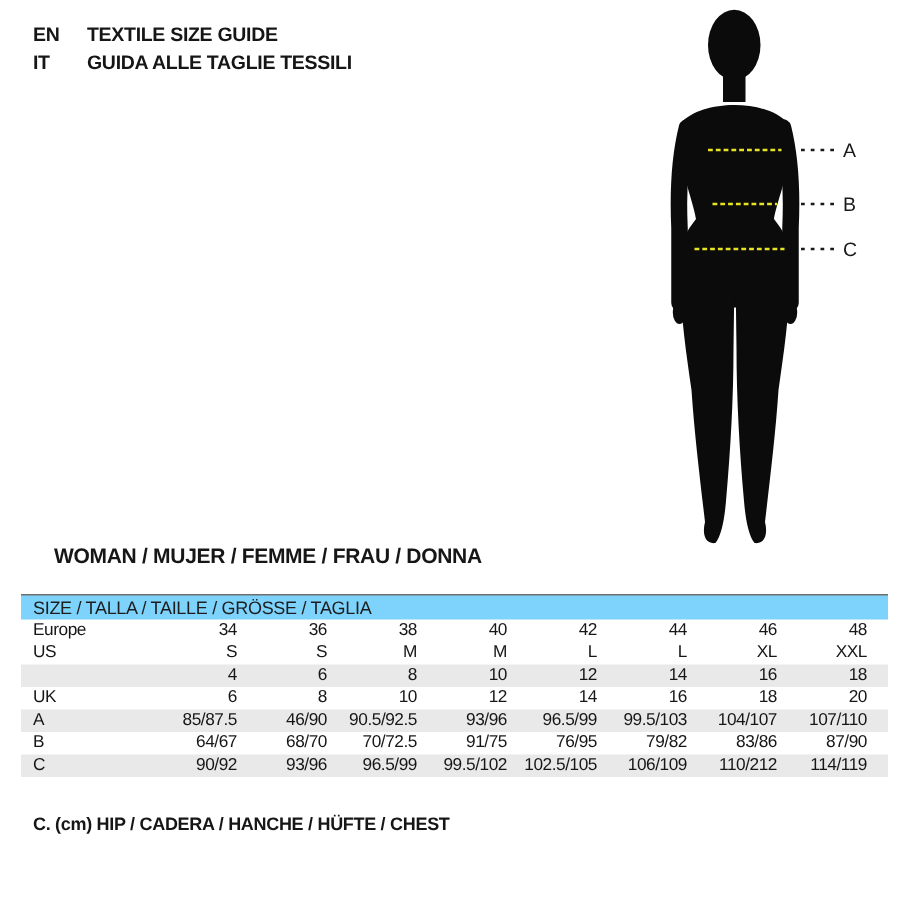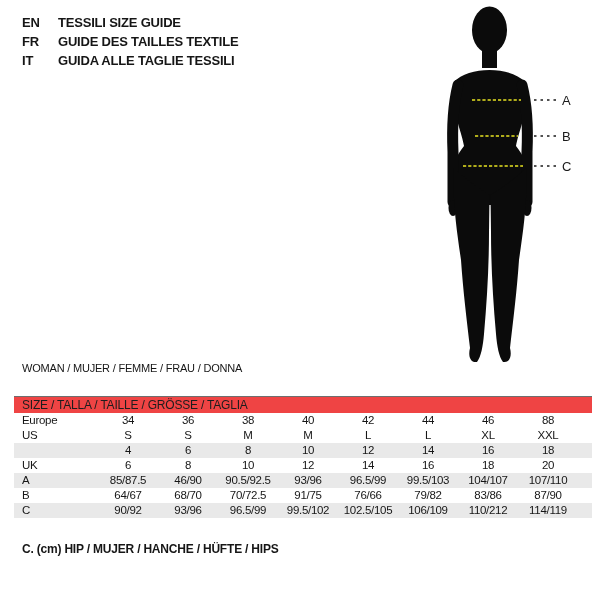--- a/index.html
+++ b/index.html
@@ -7,47 +7,43 @@
     width:600px;height:600px;position:relative;background:#ffffff;
     font-family:"Liberation Sans",sans-serif;color:#161616;overflow:hidden;
   }
   
   .lang{position:absolute;left:22px;top:13px;}
   .lang-row{display:flex;font-weight:bold;font-size:13px;line-height:19px;letter-spacing:-0.2px;white-space:nowrap;}
   .lang-code{width:36px;flex:0 0 36px;}
   
   .figure-wrap{position:absolute;left:430px;top:0;width:170px;height:370px;}
   
-  .group-title{position:absolute;left:22px;top:362px;font-weight:normal;font-size:11px;letter-spacing:-0.2px;white-space:nowrap;}
+  .group-title{position:absolute;left:36px;top:362px;font-weight:bold;font-size:14px;letter-spacing:-0.2px;white-space:nowrap;}
   
   .size-table{position:absolute;left:14px;top:396px;width:578px;}
   .thead{
-    background:#ef4444;border-top:1px solid #6e6e6e;height:17px;line-height:16px;
+    background:#7dd3fc;border-top:1px solid #6e6e6e;height:17px;line-height:16px;
     font-size:12px;padding-left:8px;box-sizing:border-box;color:#1d1d1d;letter-spacing:-0.2px;
   }
   .trow{display:flex;height:15px;line-height:15px;font-size:11.5px;letter-spacing:-0.3px;}
   .trow.shaded{background:#e9e9e9;}
   .tlabel{width:84px;flex:0 0 84px;padding-left:8px;box-sizing:border-box;white-space:nowrap;}
-  .tcell{width:60px;flex:0 0 60px;text-align:center;white-space:nowrap;}
+  .tcell{width:60px;flex:0 0 60px;text-align:right;white-space:nowrap;}
   .tspacer{flex:1 1 auto;}
   
   .legend{position:absolute;left:22px;top:540px;}
   .legend-row{font-weight:bold;font-size:12px;line-height:18.5px;letter-spacing:-0.2px;white-space:nowrap;}
 </style>
 </head>
 <body>
 
 <div class="lang">
     <div class="lang-row">
       <span class="lang-code">EN</span>
-      <span class="lang-label">TESSILI SIZE GUIDE</span>
-    </div>
-    <div class="lang-row">
-      <span class="lang-code">FR</span>
-      <span class="lang-label">GUIDE DES TAILLES TEXTILE</span>
+      <span class="lang-label">TEXTILE SIZE GUIDE</span>
     </div>
     <div class="lang-row">
       <span class="lang-code">IT</span>
       <span class="lang-label">GUIDA ALLE TAGLIE TESSILI</span>
     </div>
   </div>
 
 <div class="figure-wrap">
   <svg viewBox="0 0 170 370" width="170" height="370" xmlns="http://www.w3.org/2000/svg">
     <g fill="#0b0b0b">
@@ -82,21 +78,21 @@
   <div>
       <div class="trow">
         <div class="tlabel">Europe</div>
         <div class="tcell">34</div>
         <div class="tcell">36</div>
         <div class="tcell">38</div>
         <div class="tcell">40</div>
         <div class="tcell">42</div>
         <div class="tcell">44</div>
         <div class="tcell">46</div>
-        <div class="tcell">88</div>
+        <div class="tcell">48</div>
         <div class="tspacer"></div>
       </div>
       <div class="trow">
         <div class="tlabel">US</div>
         <div class="tcell">S</div>
         <div class="tcell">S</div>
         <div class="tcell">M</div>
         <div class="tcell">M</div>
         <div class="tcell">L</div>
         <div class="tcell">L</div>
@@ -139,21 +135,21 @@
         <div class="tcell">104/107</div>
         <div class="tcell">107/110</div>
         <div class="tspacer"></div>
       </div>
       <div class="trow">
         <div class="tlabel">B</div>
         <div class="tcell">64/67</div>
         <div class="tcell">68/70</div>
         <div class="tcell">70/72.5</div>
         <div class="tcell">91/75</div>
-        <div class="tcell">76/66</div>
+        <div class="tcell">76/95</div>
         <div class="tcell">79/82</div>
         <div class="tcell">83/86</div>
         <div class="tcell">87/90</div>
         <div class="tspacer"></div>
       </div>
       <div class="trow shaded">
         <div class="tlabel">C</div>
         <div class="tcell">90/92</div>
         <div class="tcell">93/96</div>
         <div class="tcell">96.5/99</div>
@@ -161,14 +157,14 @@
         <div class="tcell">102.5/105</div>
         <div class="tcell">106/109</div>
         <div class="tcell">110/212</div>
         <div class="tcell">114/119</div>
         <div class="tspacer"></div>
       </div>
     </div>
 </div>
 
 <div class="legend">
-    <div class="legend-row">C. (cm) HIP / MUJER / HANCHE / HÜFTE / HIPS</div>
+    <div class="legend-row">C. (cm) HIP / CADERA / HANCHE / HÜFTE / CHEST</div>
   </div>
 
 </body></html>

